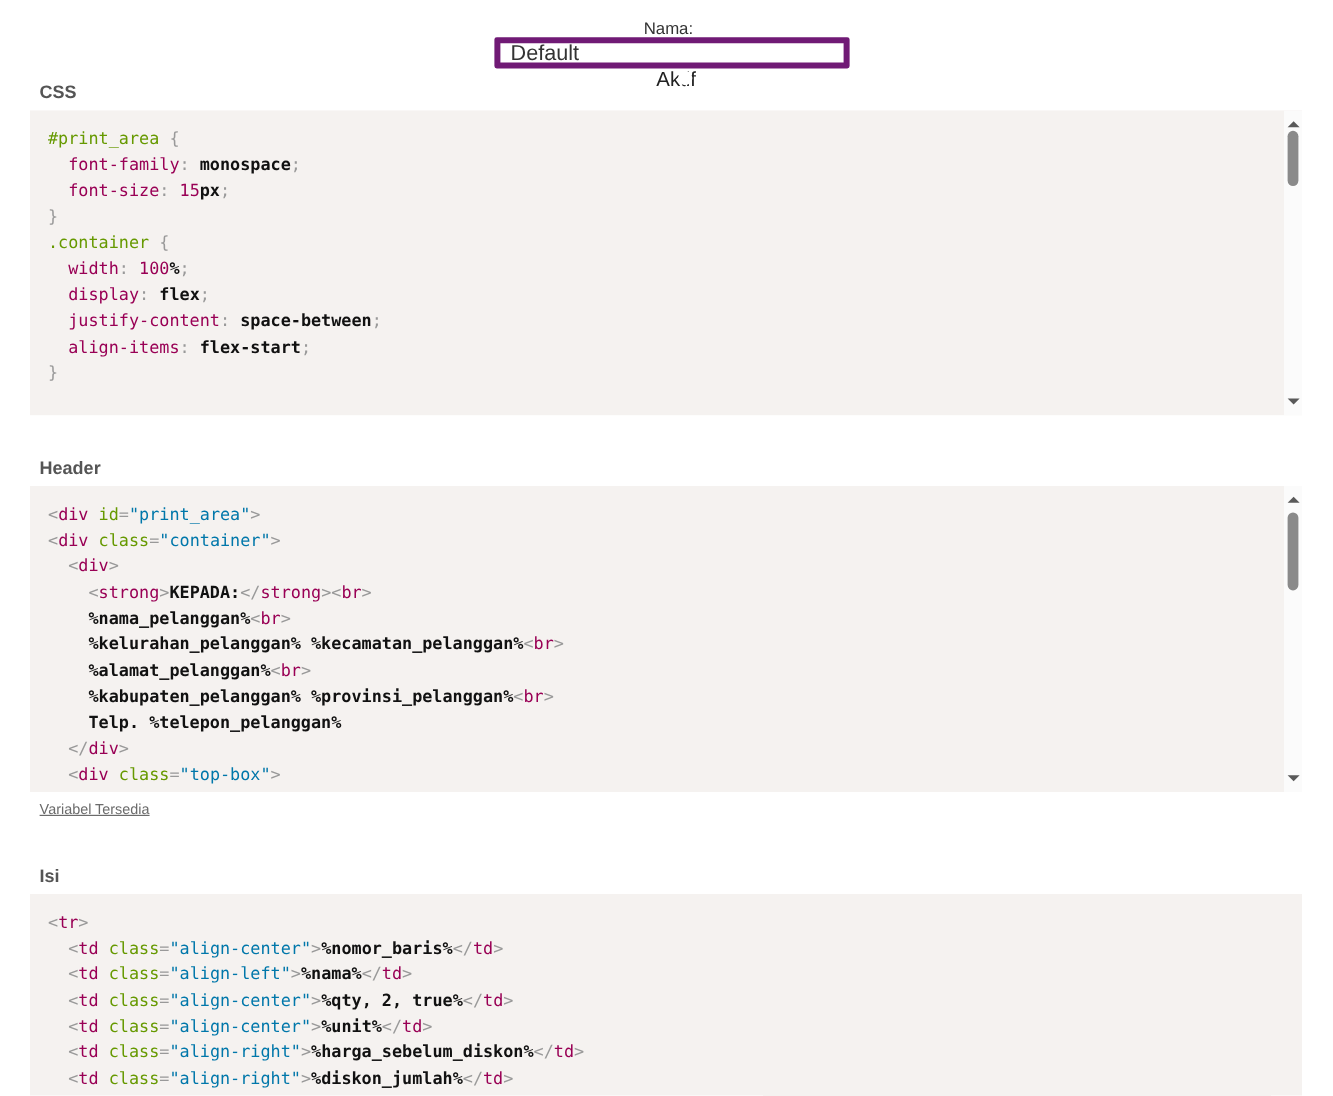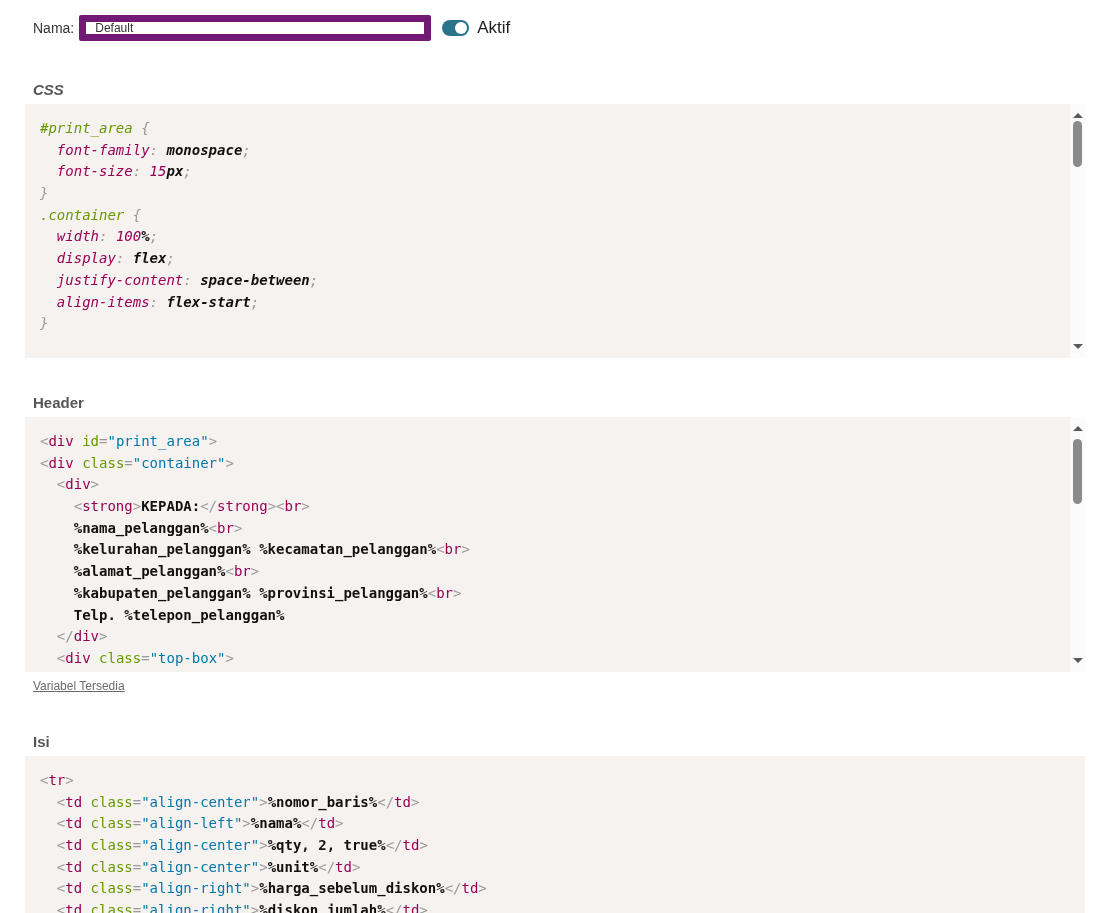--- a/index.html
+++ b/index.html
@@ -1,40 +1,40 @@
 <!DOCTYPE html>
 <html style="--accent-teal: #28748b; --code-bg: #f5f2f0; --token-tag: #905; --token-selector: #690; --token-attr-value: #07a; --token-punctuation: #999;"><head>
 <meta charset="utf-8">
 <style>
   * { margin: 0; padding: 0; box-sizing: border-box; }
   html, body { width: 1111px; height: 913px; overflow: hidden; background: #fff; }
   body { font-family: "Liberation Sans", sans-serif; }
   .page { padding: 15px 25px 0 25px; }
 
   
-  .name-row { display: flex; align-items: center; padding-left: 8px; height: 26px; }
+  .name-row { display: flex; align-items: center; padding-left: 8px; height: 26px; flex-direction: column; }
   .name-label { font-size: 14px; color: #333; margin-right: 5px; }
   .name-input {
-    width: 352px; height: 26px; border: 7px solid #701a75; border-radius: 2px;
-    padding: 0 9px; font-size: 12px; color: #333; font-family: "Liberation Sans", sans-serif;
+    width: 296px; height: 26px; border: 5px solid #701a75; border-radius: 2px;
+    padding: 0 9px; font-size: 18px; color: #333; font-family: "Liberation Sans", sans-serif;
     outline: none; background: #fff;
   }
   .toggle {
     position: relative; display: inline-block; width: 27px; height: 16px;
     background: var(--accent-teal, #28748b); border-radius: 9px; margin-left: 11px; cursor: pointer;
   }
   .toggle .knob {
     position: absolute; right: 2px; top: 2px; width: 12px; height: 12px;
     background: #fff; border-radius: 50%;
   }
   .toggle-label { font-size: 17px; color: #222; margin-left: 8px; }
 
   
   .section-heading { font-size: 15px; line-height: 15px; font-weight: bold; color: #555; margin: 0 0 7px 8px; }
-  .sec-css    { margin-top: 41px; font-style: italic; }
+  .sec-css    { margin-top: 29px; }
   .sec-header { margin-top: 37px; }
   .sec-isi    { margin-top: 40px; }
 
   .code-box {
     position: relative; width: 1060px; background: var(--code-bg, #f5f2f0);
     padding: 14px 15px; overflow: hidden;
   }
   .box-css    { height: 254px; }
   .box-header { height: 255px; }
   .box-isi    { height: 220px; }

